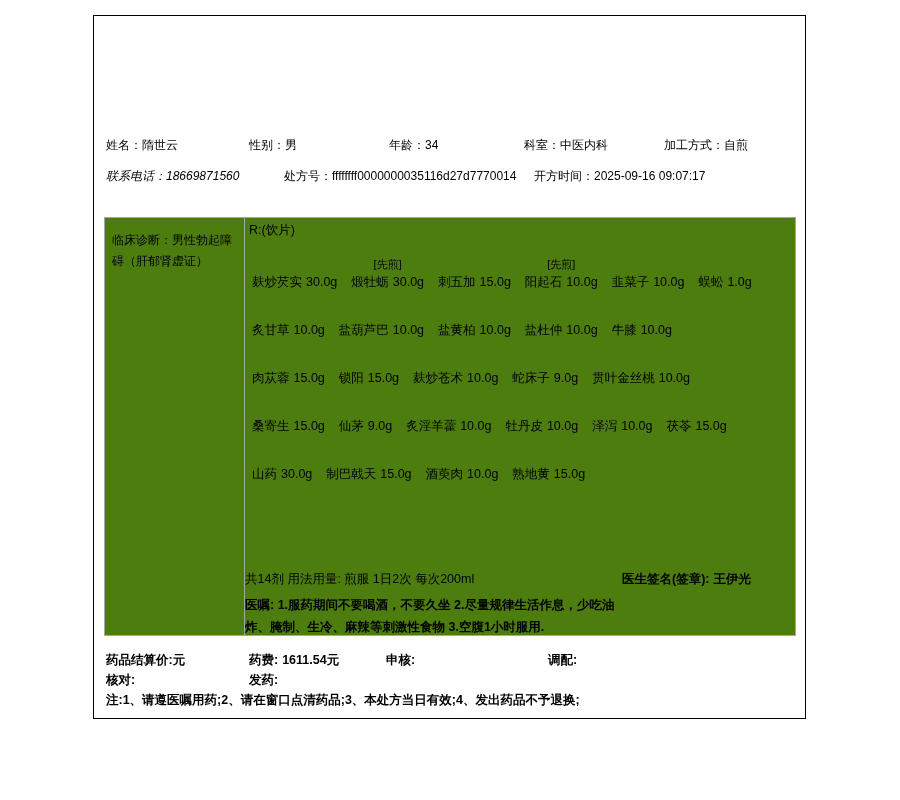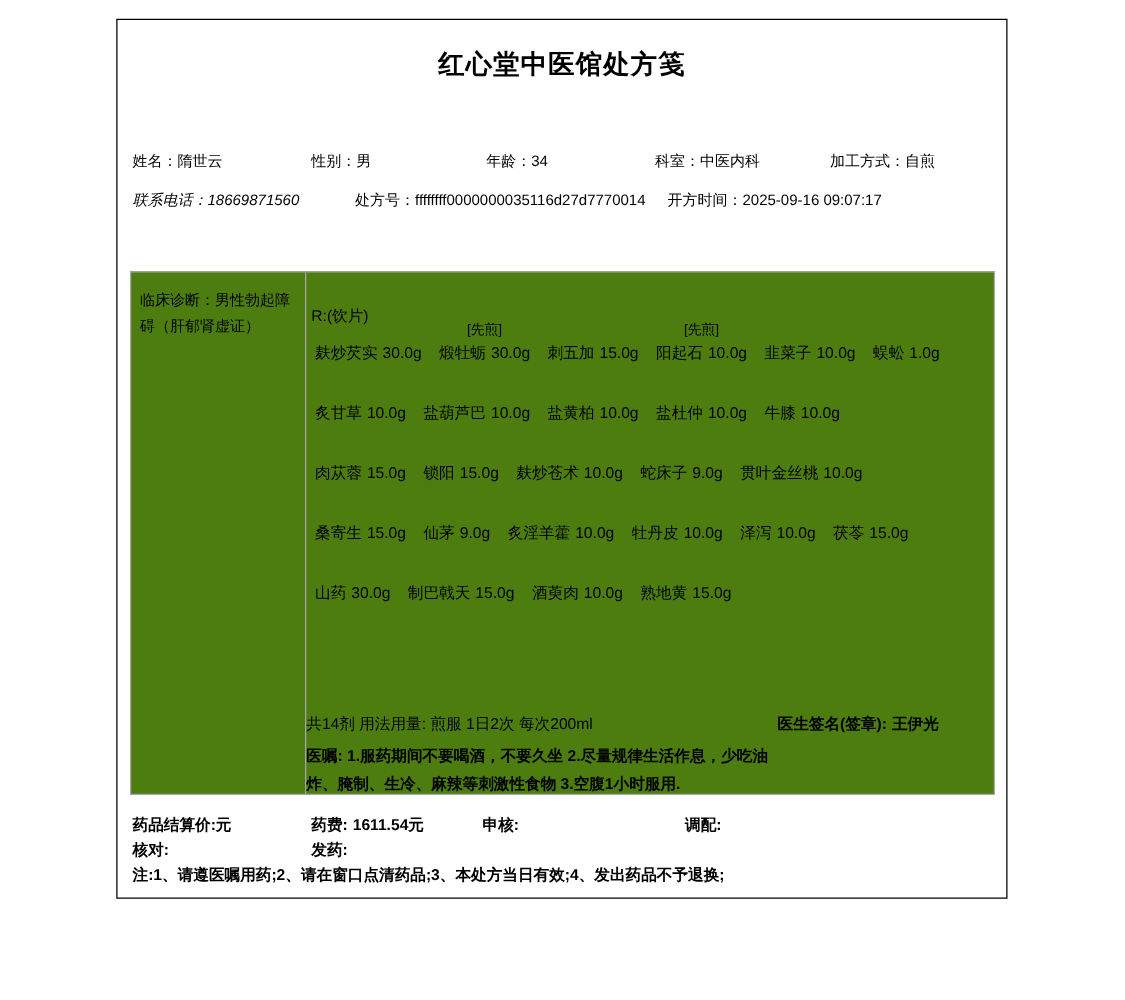--- a/index.html
+++ b/index.html
@@ -11,52 +11,51 @@
   }
   .page{
     position:absolute;left:93px;top:15px;width:713px;height:704px;
     border:1px solid #000;background:#fff;box-sizing:border-box;
   }
   .abs{position:absolute;white-space:nowrap;}
   .title{
     left:0;right:0;top:21px;text-align:center;
     font-size:21px;font-weight:bold;letter-spacing:1px;
   }
-  .info{font-size:12px;}
+  .info{font-size:12px;margin-top:16px;}
   .inner-box{
     position:absolute;left:10px;top:201px;width:692px;height:419px;
     border:1px solid #a6a6a6;box-sizing:border-box;background:#4d7c0f;
   }
   .diag-cell{
     position:absolute;left:0;top:0;width:140px;height:100%;
     border-right:1px solid #a6a6a6;box-sizing:border-box;
     padding:12px 7px 0 7px;font-size:12px;line-height:21px;
   }
-  .rx-header{left:144px;top:27px;font-size:12.5px;}
+  .rx-header{left:144px;top:4px;font-size:12.5px;}
   .herbs{position:absolute;left:147px;top:37px;right:8px;}
   .herb-row{margin-bottom:13px;white-space:nowrap;}
   .herb{display:inline-block;vertical-align:bottom;margin-right:14px;}
   .herb-pre{height:20px;font-size:11px;text-align:center;line-height:18px;min-width:10px;}
   .herb-line{font-size:12.5px;height:15px;line-height:15px;}
   .herb-dose{margin-left:4px;}
   .usage-line{left:140px;top:353px;font-size:12.5px;font-weight:normal;}
   .sign-line{left:517px;top:353px;font-size:12.5px;font-weight:bold;}
   .advice{
     position:absolute;left:140px;top:376px;width:394px;
     font-size:12.5px;font-weight:bold;line-height:22px;white-space:normal;
   }
   .footer{font-size:12.5px;font-weight:bold;}
   .gap4{display:inline-block;width:4px;}
 </style>
 </head>
 <body>
 
 <div class="page">
 
-  <div class="abs title">红心堂中医馆处方笺</div>
 
   <div class="abs info" style="left:12px;top:105px;">
     <span>姓名：</span><span>隋世云</span>
   </div>
   <div class="abs info" style="left:155px;top:105px;">
     <span>性别：</span><span>男</span>
   </div>
   <div class="abs info" style="left:295px;top:105px;">
     <span>年龄：</span><span>34</span>
   </div>

